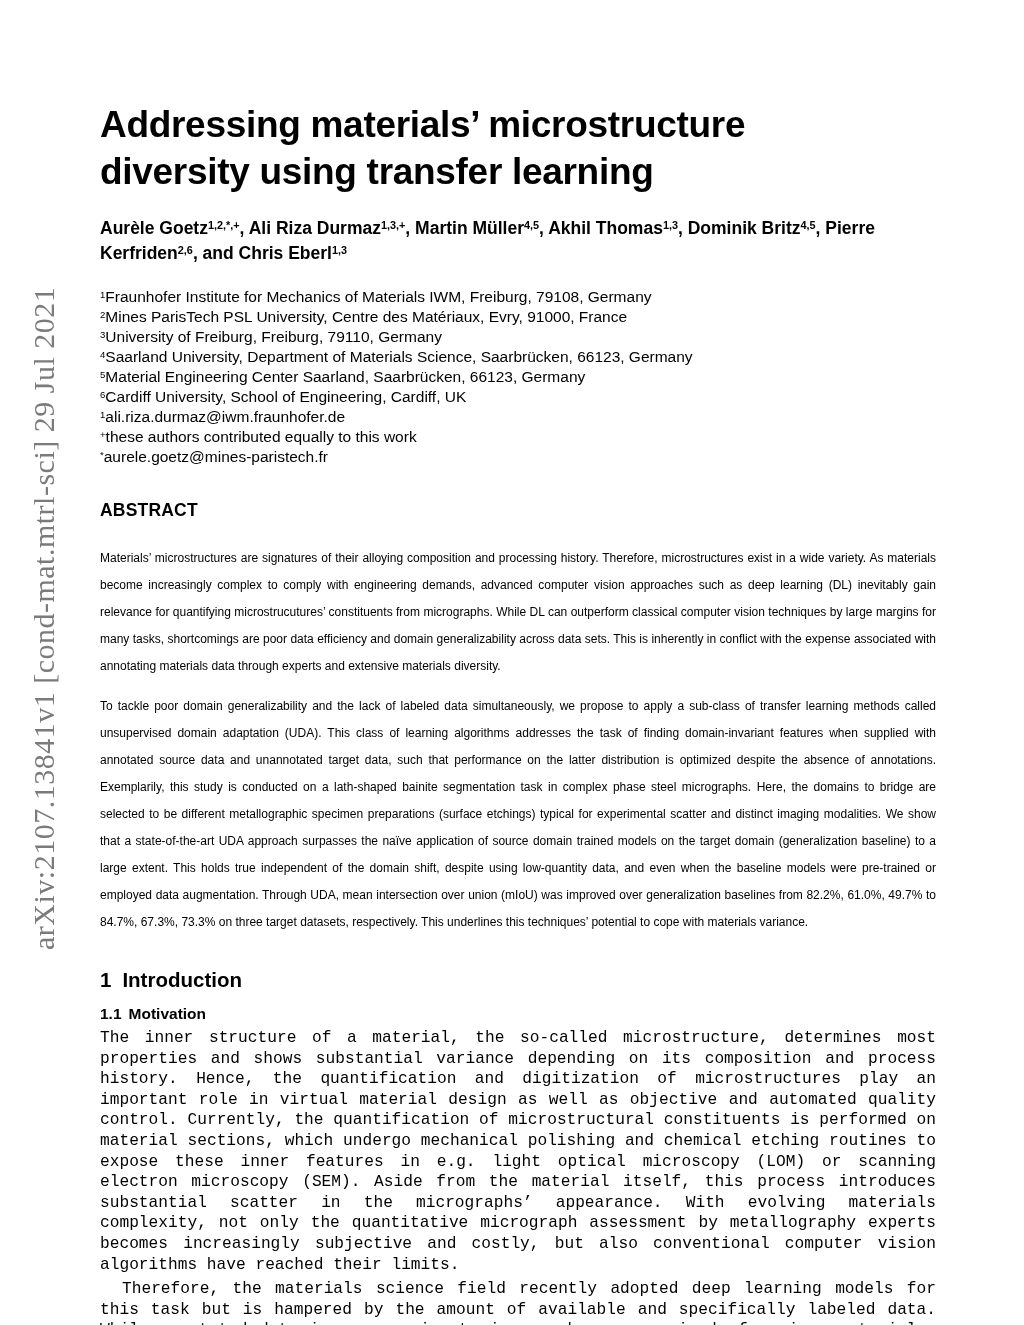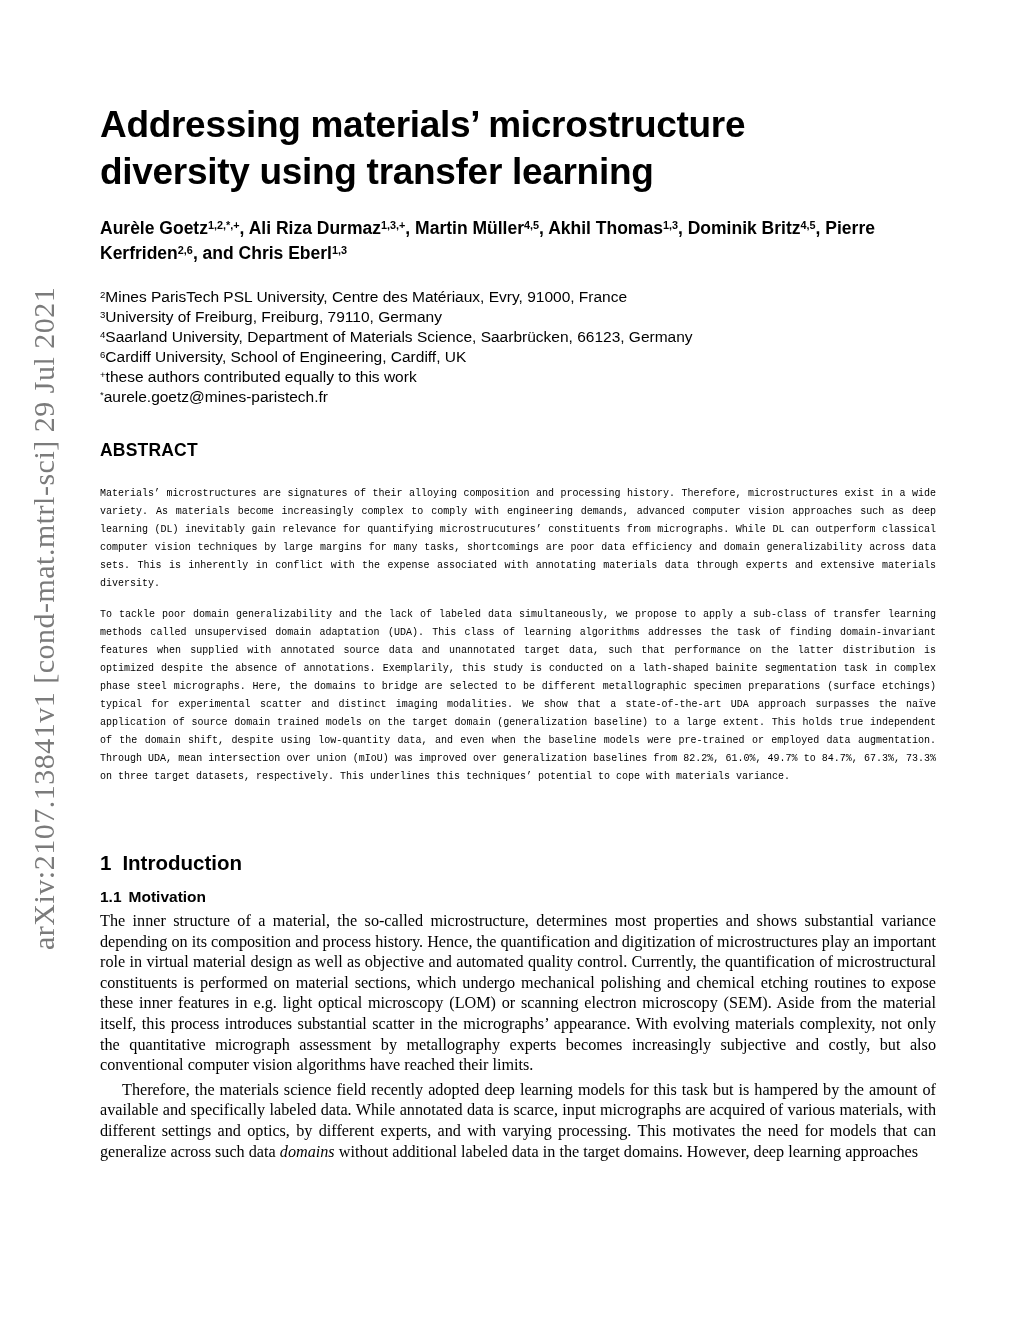--- a/index.html
+++ b/index.html
@@ -67,41 +67,40 @@
   }
   .affil-line { white-space: nowrap; }
   .abstract-heading {
     margin-top: 33px;
     font-size: 17.5px;
     font-weight: bold;
     letter-spacing: 0.2px;
   }
   .abstract-para {
     margin-top: 24px;
-    font-size: 10px;
-    line-height: 18px;
+    font-size: 12px;
+    line-height: 27px;
     text-align: justify;
-    font-family: Liberation Mono, monospace;
   }
   .abstract-para.second { margin-top: 13px; }
   .section-heading {
-    margin-top: 65px;
+    margin-top: 32px;
     font-size: 20.5px;
     font-weight: bold;
   }
   .section-heading .sec-name { margin-left: 11px; }
   .subsection-heading {
     margin-top: 13px;
     font-size: 15.5px;
     font-weight: bold;
   }
   .subsection-heading .sec-name { margin-left: 7px; }
   .body-para {
     margin-top: 5px;
-    font-family: Liberation Serif, serif;
+    font-family: Liberation Mono, monospace;
     font-size: 16.2px;
     line-height: 20.6px;
     text-align: justify;
   }
   .body-para.indent {
     margin-top: 4px;
     text-indent: 22px;
   }
 </style>
 </head>
@@ -113,24 +112,27 @@
 
   <div class="content">
 
     <h1 class="title">Addressing materials’ microstructure diversity using transfer learning</h1>
 
     <div class="authors">
       <span class="author"><span>Aurèle Goetz</span><sup>1,2,*,+</sup><span>, </span></span><span class="author"><span>Ali Riza Durmaz</span><sup>1,3,+</sup><span>, </span></span><span class="author"><span>Martin Müller</span><sup>4,5</sup><span>, </span></span><span class="author"><span>Akhil Thomas</span><sup>1,3</sup><span>, </span></span><span class="author"><span>Dominik Britz</span><sup>4,5</sup><span>, </span></span><span class="author"><span>Pierre Kerfriden</span><sup>2,6</sup><span>, </span></span><span class="author"><span>and Chris Eberl</span><sup>1,3</sup><span></span></span>
     </div>
 
     <div class="affiliations">
+      <div class="affil-line"><sup>1</sup><span>Fraunhofer Institute for Mechanics of Materials IWM, Freiburg, 79108, Germany</span></div>
       <div class="affil-line"><sup>2</sup><span>Mines ParisTech PSL University, Centre des Matériaux, Evry, 91000, France</span></div>
       <div class="affil-line"><sup>3</sup><span>University of Freiburg, Freiburg, 79110, Germany</span></div>
       <div class="affil-line"><sup>4</sup><span>Saarland University, Department of Materials Science, Saarbrücken, 66123, Germany</span></div>
+      <div class="affil-line"><sup>5</sup><span>Material Engineering Center Saarland, Saarbrücken, 66123, Germany</span></div>
       <div class="affil-line"><sup>6</sup><span>Cardiff University, School of Engineering, Cardiff, UK</span></div>
+      <div class="affil-line"><sup>1</sup><span>ali.riza.durmaz@iwm.fraunhofer.de</span></div>
       <div class="affil-line"><sup>+</sup><span>these authors contributed equally to this work</span></div>
       <div class="affil-line"><sup>*</sup><span>aurele.goetz@mines-paristech.fr</span></div>
     </div>
 
     <h2 class="abstract-heading">ABSTRACT</h2>
 
     <p class="abstract-para">Materials’ microstructures are signatures of their alloying composition and processing history. Therefore, microstructures exist in a wide variety. As materials become increasingly complex to comply with engineering demands, advanced computer vision approaches such as deep learning (DL) inevitably gain relevance for quantifying microstrucutures’ constituents from micrographs. While DL can outperform classical computer vision techniques by large margins for many tasks, shortcomings are poor data efficiency and domain generalizability across data sets. This is inherently in conflict with the expense associated with annotating materials data through experts and extensive materials diversity.</p>
 
     <p class="abstract-para second">To tackle poor domain generalizability and the lack of labeled data simultaneously, we propose to apply a sub-class of transfer learning methods called unsupervised domain adaptation (UDA). This class of learning algorithms addresses the task of finding domain-invariant features when supplied with annotated source data and unannotated target data, such that performance on the latter distribution is optimized despite the absence of annotations. Exemplarily, this study is conducted on a lath-shaped bainite segmentation task in complex phase steel micrographs. Here, the domains to bridge are selected to be different metallographic specimen preparations (surface etchings) typical for experimental scatter and distinct imaging modalities. We show that a state-of-the-art UDA approach surpasses the naïve application of source domain trained models on the target domain (generalization baseline) to a large extent. This holds true independent of the domain shift, despite using low-quantity data, and even when the baseline models were pre-trained or employed data augmentation. Through UDA, mean intersection over union (mIoU) was improved over generalization baselines from 82.2%, 61.0%, 49.7% to 84.7%, 67.3%, 73.3% on three target datasets, respectively. This underlines this techniques’ potential to cope with materials variance.</p>
 

